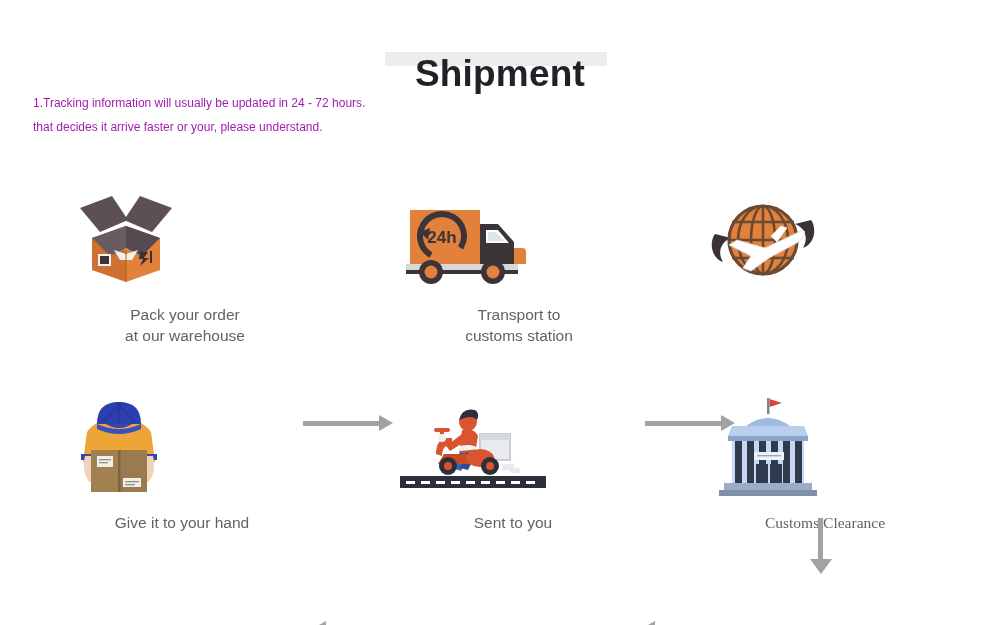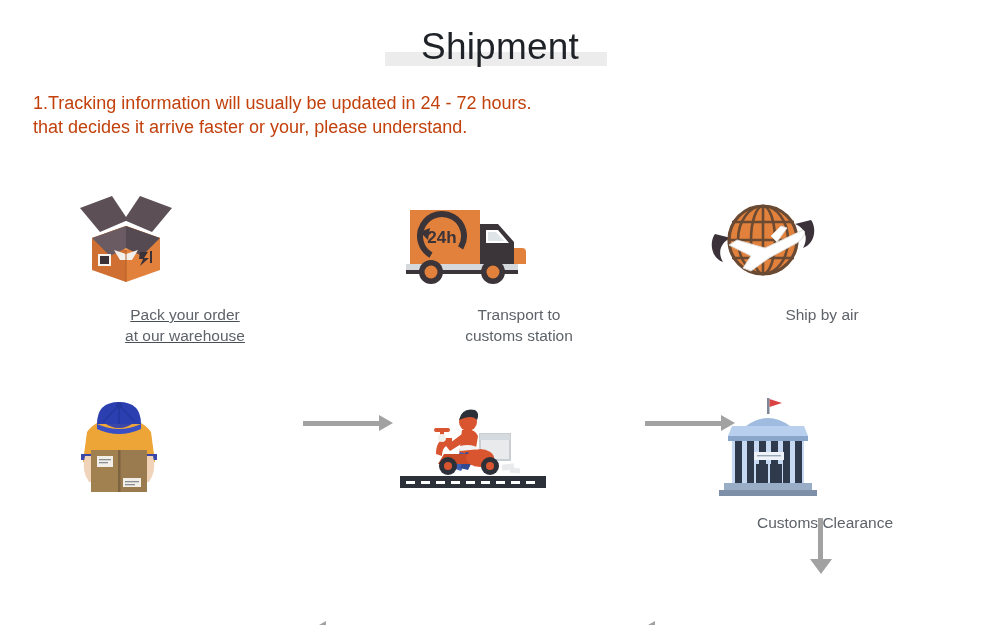--- a/index.html
+++ b/index.html
@@ -29,35 +29,36 @@
     left: 385px;
     top: 52px;
     width: 222px;
     height: 14px;
     background: #ececec;
   }
   .title-text {
     position: relative;
     display: inline-block;
     font-size: 37px;
-    font-weight: normal;
+    font-weight: bold;
     color: #1f2328;
     letter-spacing: 0.2px;
     line-height: 46px;
+    margin-top: 27px;
   }
 
   
   .intro {
     position: absolute;
     left: 33px;
     top: 92px;
     width: 930px;
-    font-size: 18px;
+    font-size: 12px;
     line-height: 23.5px;
-    color: #c2410c;
+    color: #a21caf;
   }
   .intro div { white-space: pre-wrap; }
 
   
   .steps {
     position: absolute;
     left: 0;
     top: 180px;
     width: 1000px;
     height: 400px;
@@ -75,27 +76,27 @@
   }
   .cell .caption {
     margin-top: 14px;
     font-size: 15.5px;
     line-height: 21px;
     color: #5e6369;
     white-space: pre-line;
   }
 
   
-  #cell-pack      { left: 70px;  top: 10px; text-decoration: underline; }
+  #cell-pack      { left: 70px;  top: 10px; }
   #cell-transport { left: 404px; top: 10px; }
   #cell-air       { left: 707px; top: 10px; }
   
   #cell-hand      { left: 67px;  top: 218px; }
   #cell-sent      { left: 398px; top: 218px; }
-  #cell-customs   { left: 710px; top: 218px; }
+  #cell-customs   { left: 710px; top: 218px; font-family: Liberation Serif, serif; }
 
   
   .arrow-h {
     position: absolute;
     width: 90px;
     height: 22px;
   }
   .arrow-v {
     position: absolute;
     width: 22px;
@@ -241,21 +242,20 @@
           <line x1="22" y1="48" x2="90" y2="48"></line>
           <line x1="25" y1="66" x2="87" y2="66"></line>
         </g>
 
         <g fill="#ffffff" stroke="#ded9d3" stroke-width="1">
           <path d="M96 38 L58 56 L30 48 L22 53 L44 64 L36 76 L44 79 L62 66 L88 52 C96 48 100 40 96 38 Z"></path>
           <path d="M64 44 L74 34 L80 36 L70 50 Z"></path>
         </g>
       </svg>
     </div>
-    <div class="caption">Ship by air</div>
   </div>
 
   <div class="cell" id="cell-customs">
     <div class="art">
       <svg width="116" height="102" viewBox="0 0 116 102">
 
         <rect x="57" y="2" width="2.5" height="16" fill="#7c8798"></rect>
         <polygon points="59.5,3 72,7 59.5,11" fill="#d84343"></polygon>
 
         <path d="M36 30 Q58 14 80 30 Z" fill="#9fbbe0"></path>
@@ -335,20 +335,21 @@
           <rect x="38" y="83" width="9" height="3"></rect>
           <rect x="53" y="83" width="9" height="3"></rect>
           <rect x="68" y="83" width="9" height="3"></rect>
           <rect x="83" y="83" width="9" height="3"></rect>
           <rect x="98" y="83" width="9" height="3"></rect>
           <rect x="113" y="83" width="9" height="3"></rect>
           <rect x="128" y="83" width="9" height="3"></rect>
         </g>
       </svg>
     </div>
+    <div class="caption">Sent to you</div>
   </div>
 
   <div class="cell" id="cell-hand">
     <div class="art">
       <svg width="104" height="102" viewBox="0 0 104 102">
 
         <path d="M20 36 q10 -14 32 -14 q22 0 32 14 l4 30 l-72 0 Z" fill="#eda537"></path>
 
         <path d="M36 26 q16 12 32 0 l-4 -4 q-12 8 -24 0 Z" fill="#3a46a8"></path>
 
@@ -377,20 +378,21 @@
           <rect x="32" y="63" width="12" height="1.3"></rect>
           <rect x="32" y="66" width="9" height="1.3"></rect>
         </g>
         <rect x="56" y="82" width="18" height="9" fill="#f2efe9"></rect>
         <g fill="#8a8f95">
           <rect x="58" y="85" width="14" height="1.3"></rect>
           <rect x="58" y="88" width="10" height="1.3"></rect>
         </g>
       </svg>
     </div>
+    <div class="caption">Give it to your hand</div>
   </div>
 
   <div class="arrow-h" id="arrow-1">
     <div class="arrow-shaft-h" style="left:0; width:78px;"></div>
     <div class="arrow-head head-right"></div>
   </div>
   <div class="arrow-h" id="arrow-2">
     <div class="arrow-shaft-h" style="left:0; width:78px;"></div>
     <div class="arrow-head head-right"></div>
   </div>

